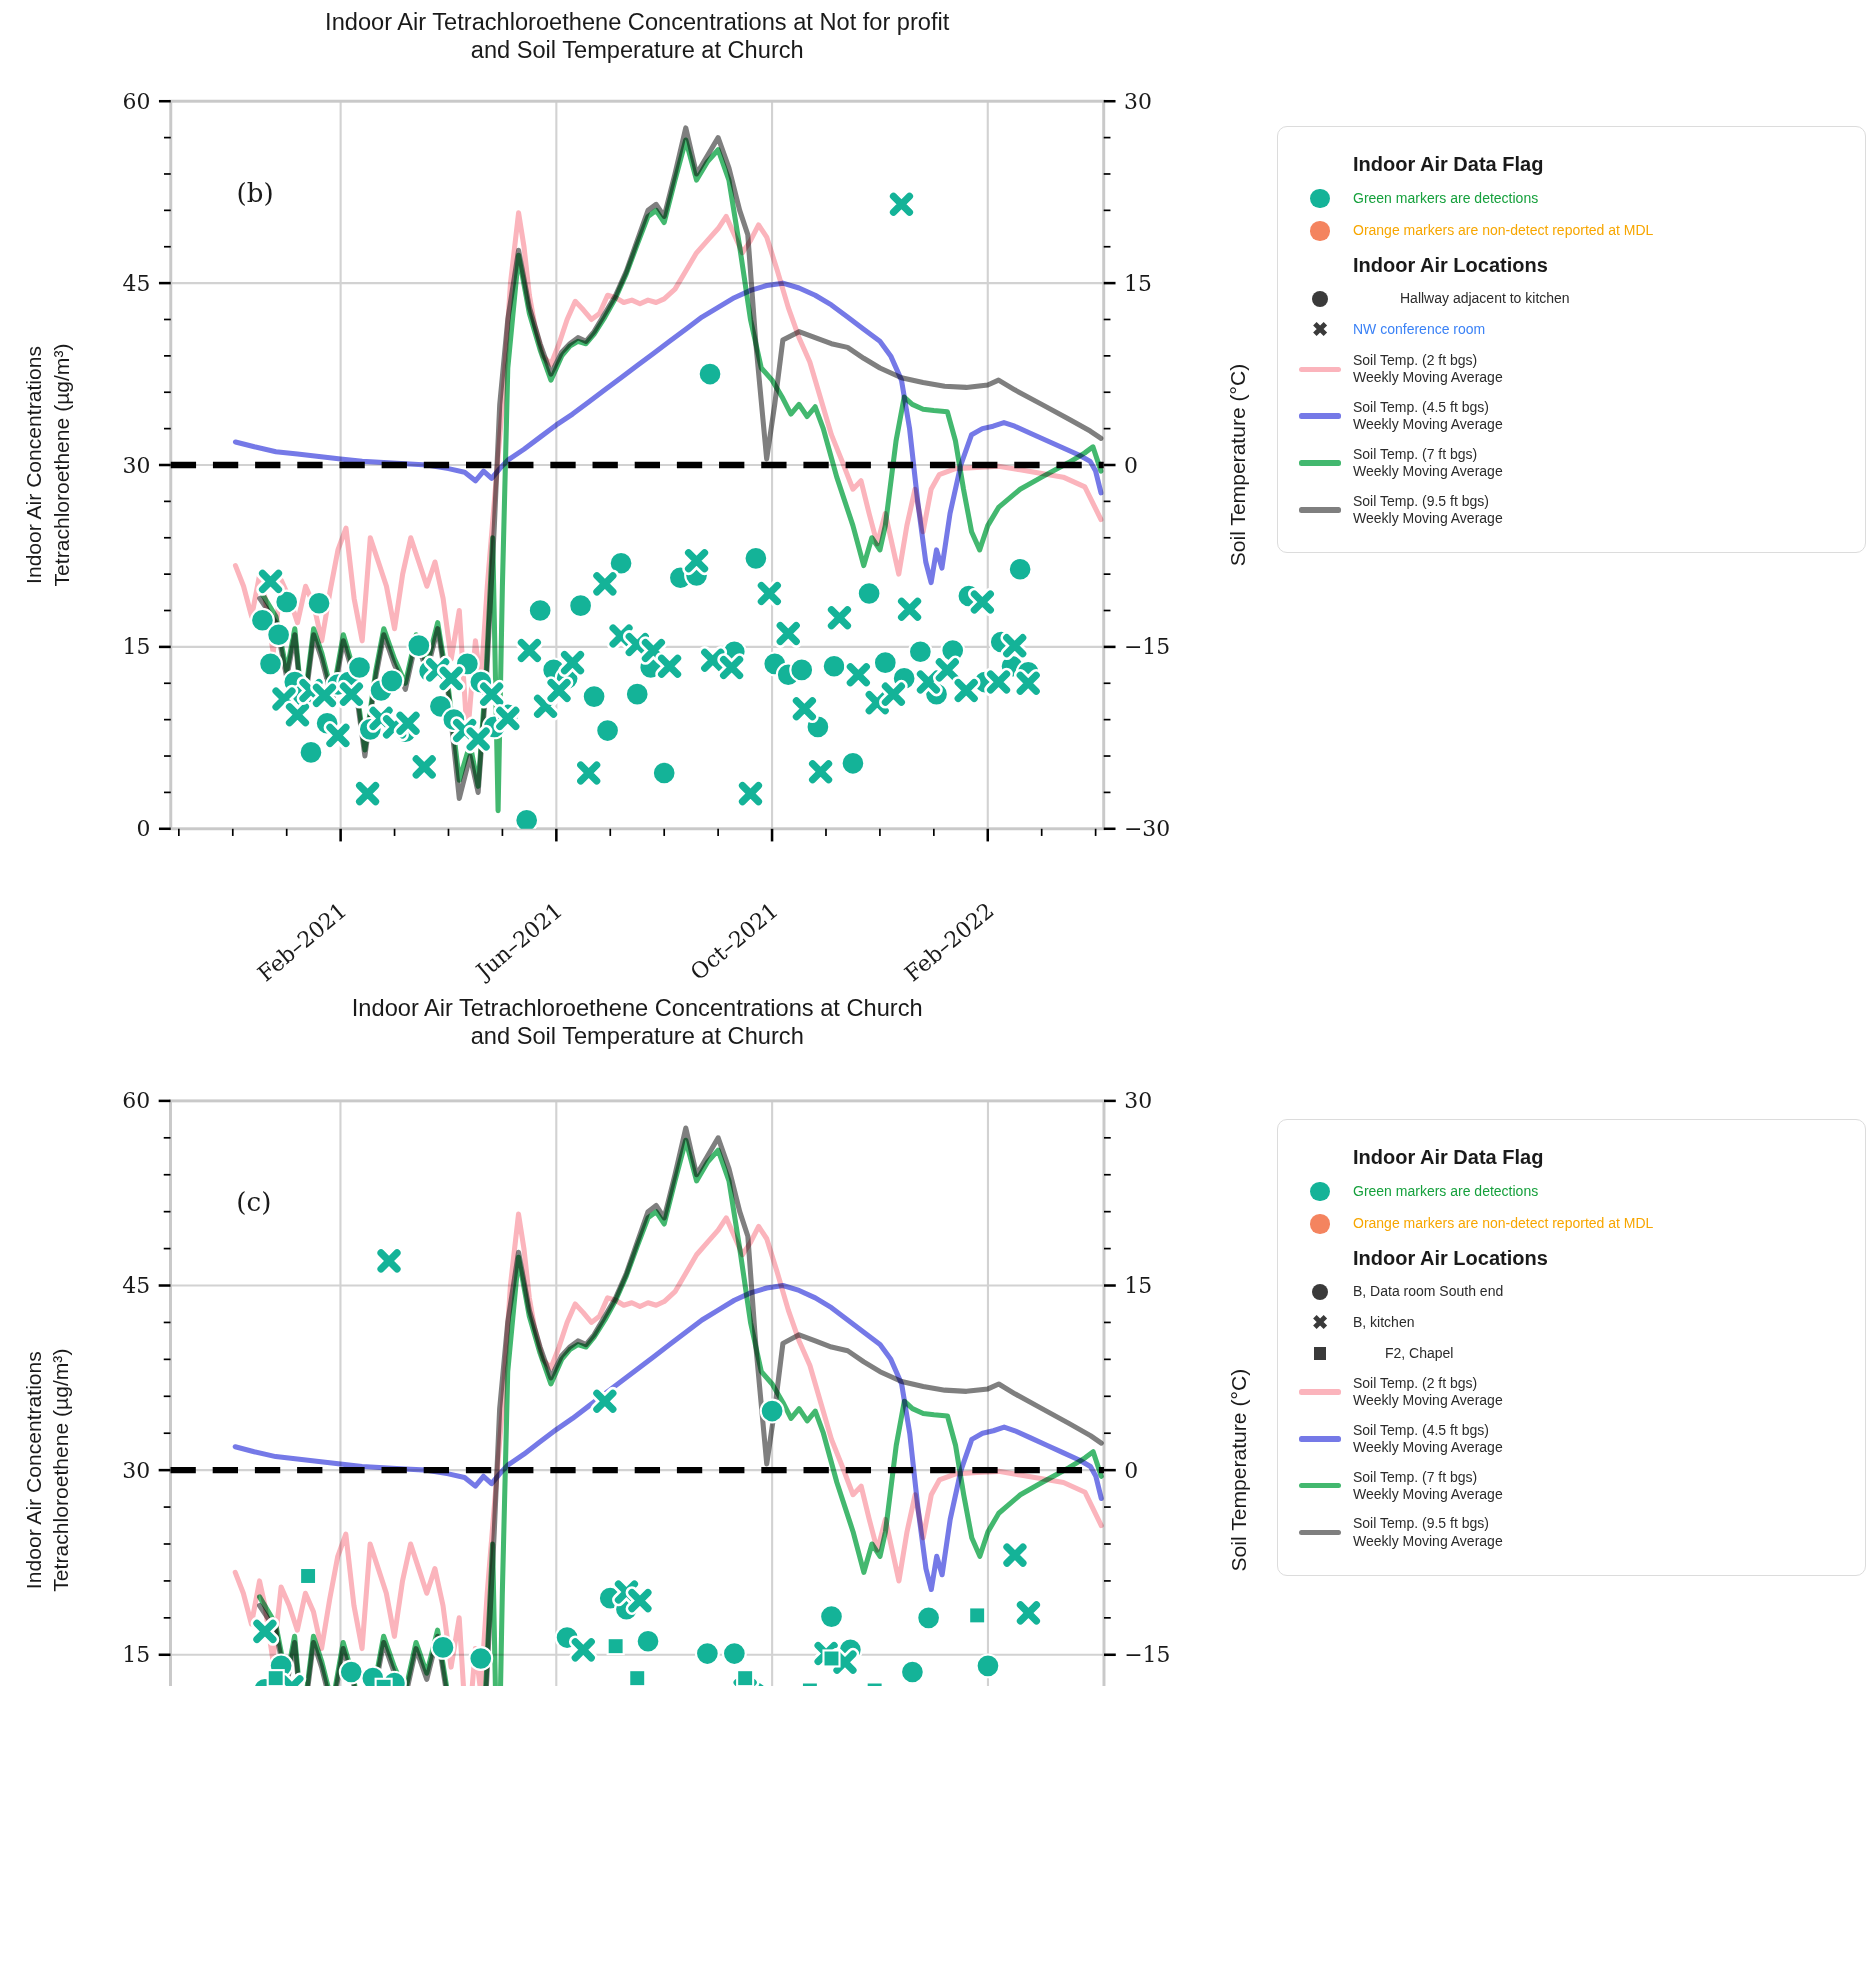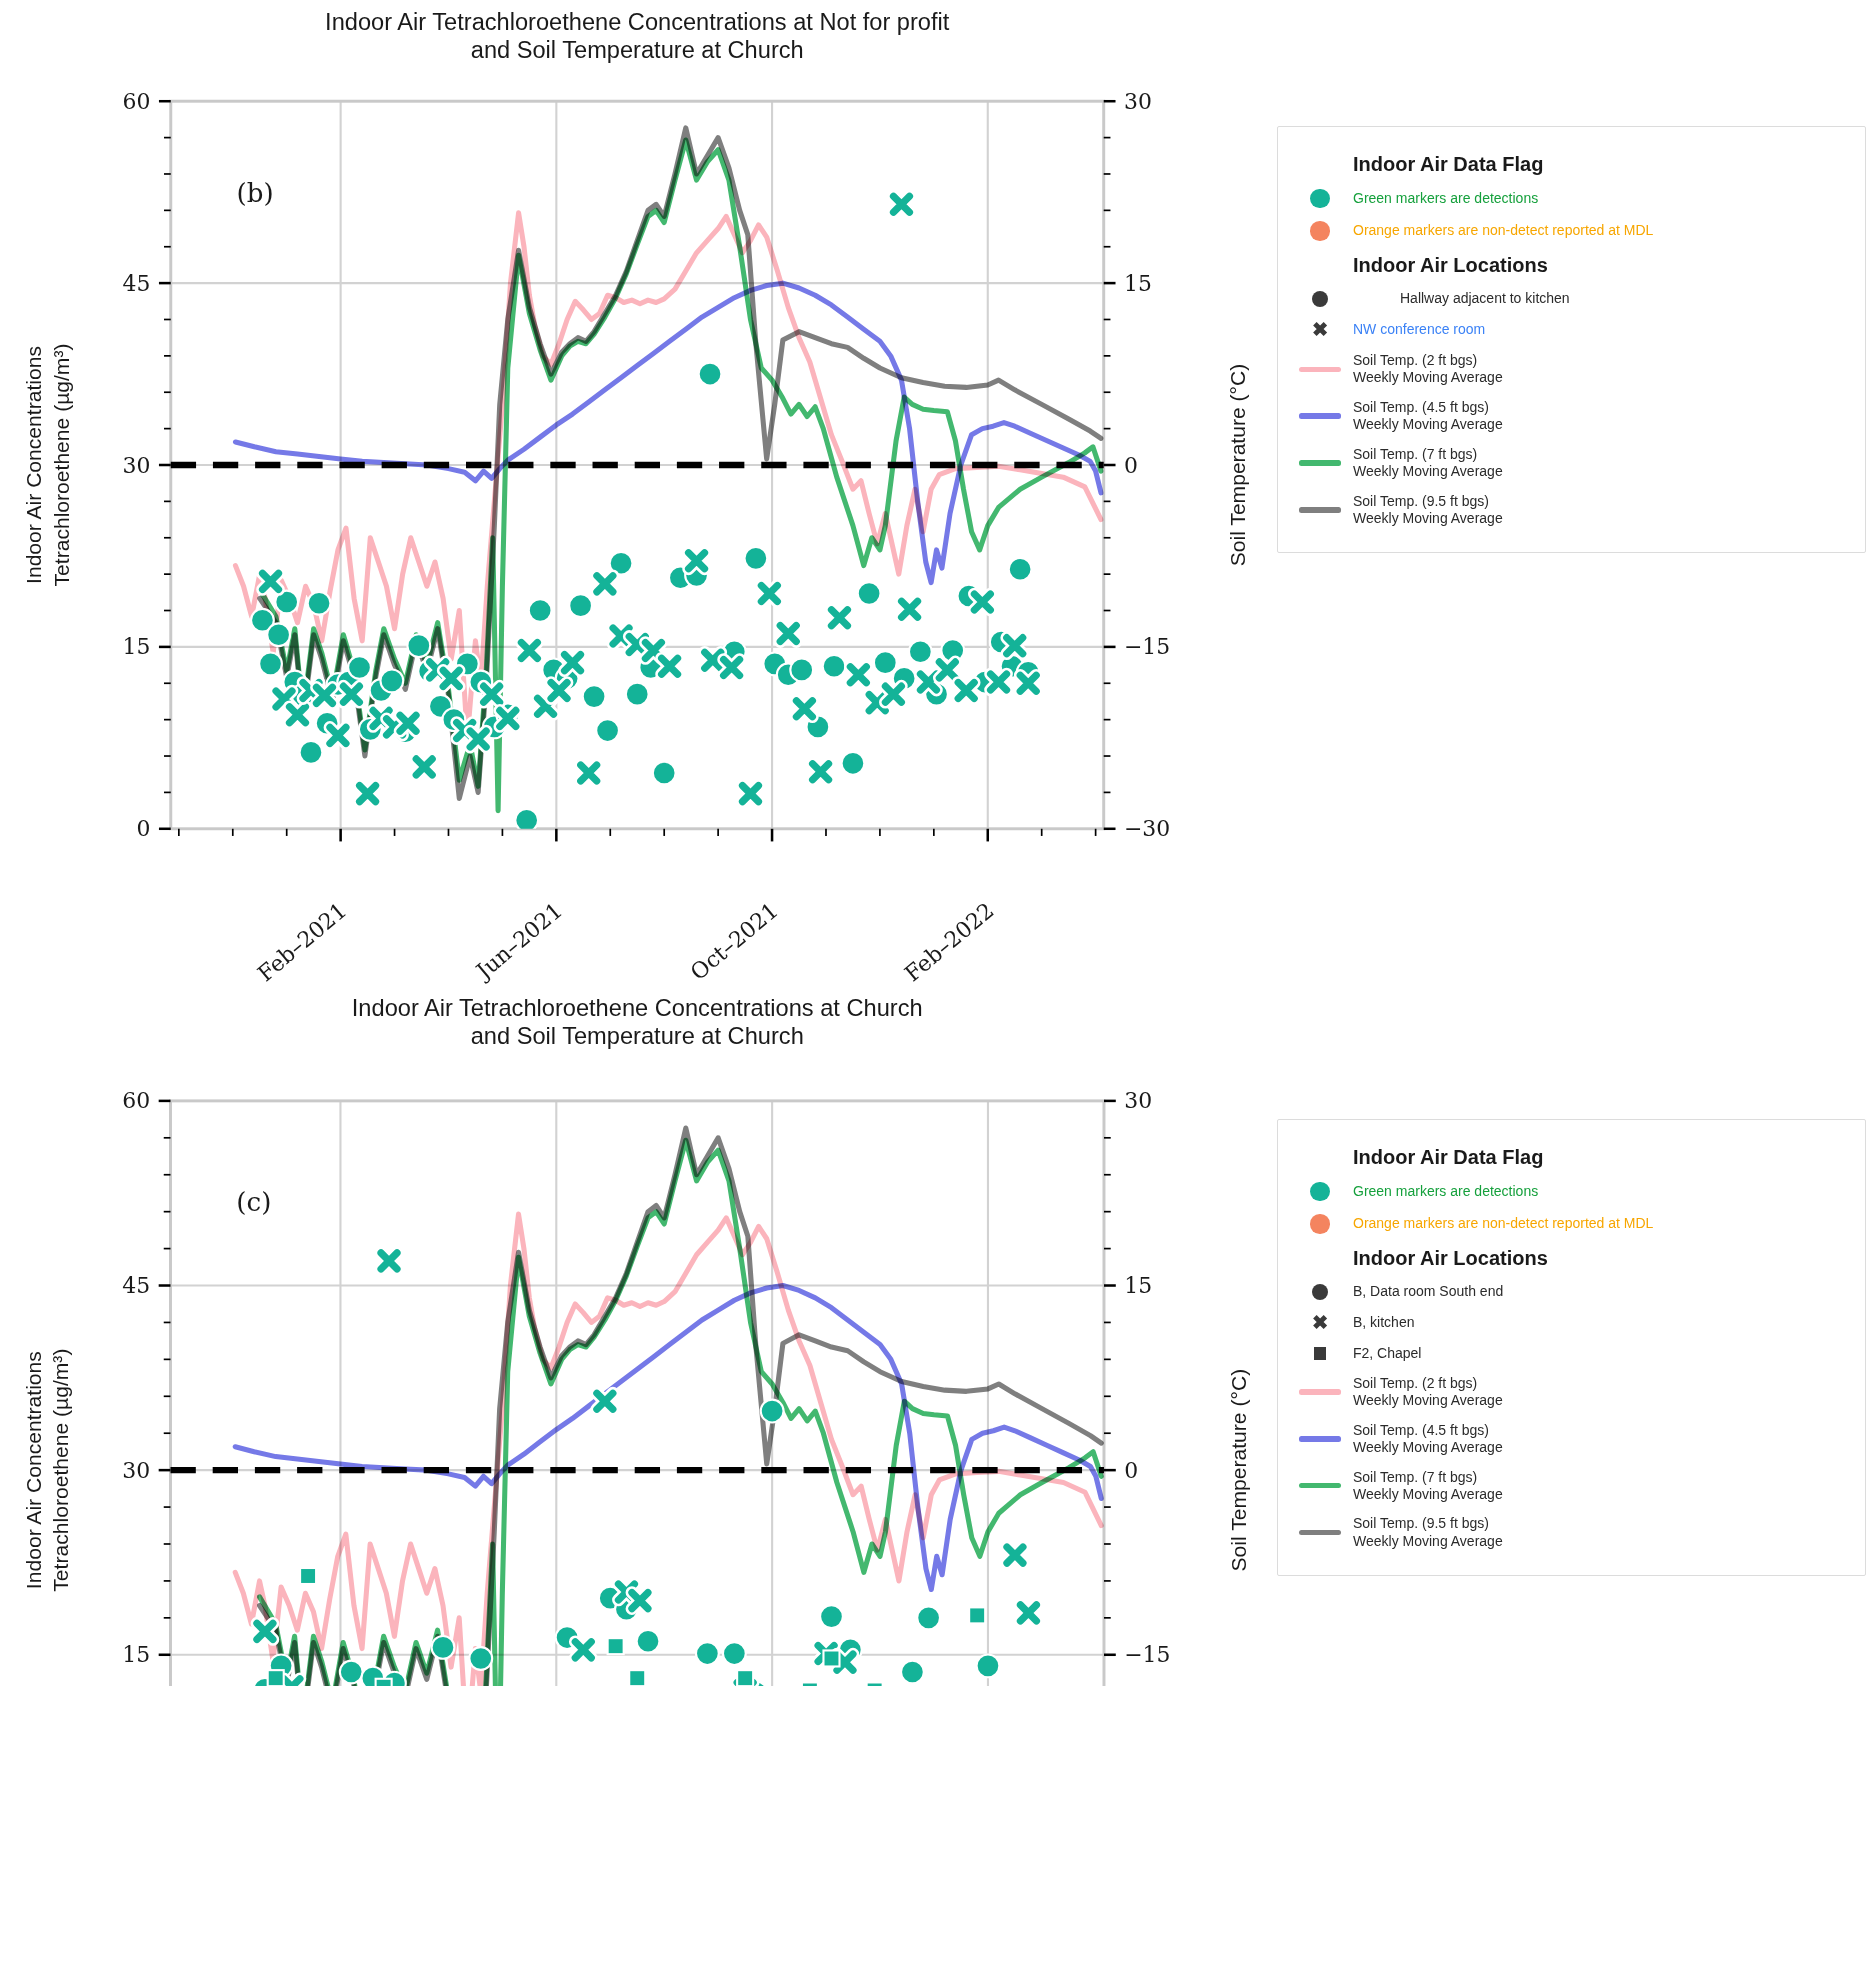--- a/index.html
+++ b/index.html
@@ -2,21 +2,21 @@
 <html style="font-size:6.8px"><head>
 <meta charset="utf-8">
 <style>
   html,body{margin:0;padding:0;background:#ffffff;}
   #page{position:relative;width:1869px;height:1686px;background:#fff;overflow:hidden;
         font-family:"Liberation Sans", sans-serif;}
   svg.chart{position:absolute;left:0;}
   #chart-b{top:0;}
   #chart-c{top:992px;}
   .legend{position:absolute;left:1277px;width:589px;background:#fff;
-          border:1.7px solid #dcdcdc;border-radius:2px;box-sizing:border-box;
+          border:1.7px solid #dcdcdc;border-radius:10px;box-sizing:border-box;
           padding:25px 17px 25px 20px;display:flex;flex-direction:column;gap:12.7px;}
   #legend-b{top:126px;}
   #legend-c{top:1119px;}
   .lrow{display:flex;align-items:center;gap:11px;}
   .lglyph{flex:0 0 44px;display:flex;align-items:center;justify-content:center;}
   .ltext{font-size:14px;line-height:1.22;color:#2b2b2b;}
   .lhead{font-weight:bold;color:#1a1a1a;font-size:20px;}
   .gl-circle{border-radius:50%;display:inline-block;}
   .gl-square{display:inline-block;}
   .gl-line{display:inline-block;width:42px;height:5.5px;border-radius:2.5px;}
@@ -645,21 +645,21 @@
       <div class="lrow">
         <span class="lglyph">
           <span class="gl-cross" style="color: rgb(58, 58, 58);">✖</span>
         </span>
         <div class="ltext" style="color: rgb(43, 43, 43); text-align: center;">B, kitchen</div>
       </div>
       <div class="lrow">
         <span class="lglyph">
           <span class="gl-square" style="width: 12.7px; height: 12.7px; background: rgb(58, 58, 58);"></span>
         </span>
-        <div class="ltext" style="color: rgb(43, 43, 43);">F2, Chapel</div>
+        <div class="ltext" style="color: rgb(43, 43, 43); margin-left: 32px;">F2, Chapel</div>
       </div>
       <div class="lrow">
         <span class="lglyph">
           <span class="gl-line" style="background: rgb(251, 180, 188);"></span>
         </span>
         <div class="ltext">
           <div>Soil Temp. (2 ft bgs)</div>
           <div>Weekly Moving Average</div>
         </div>
       </div>

